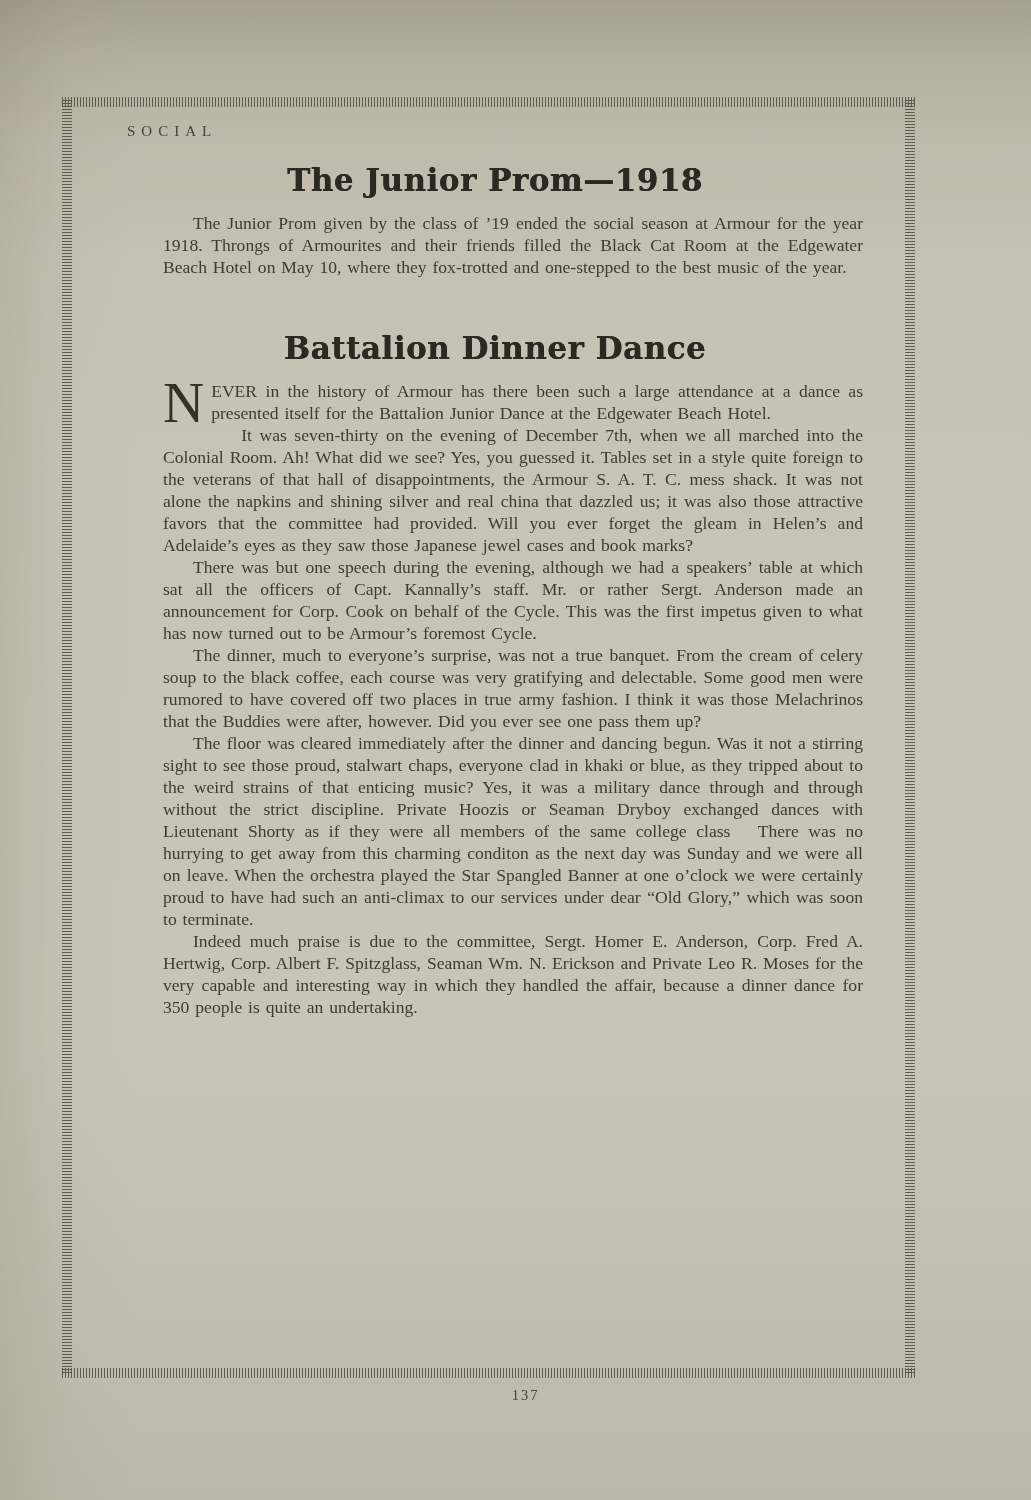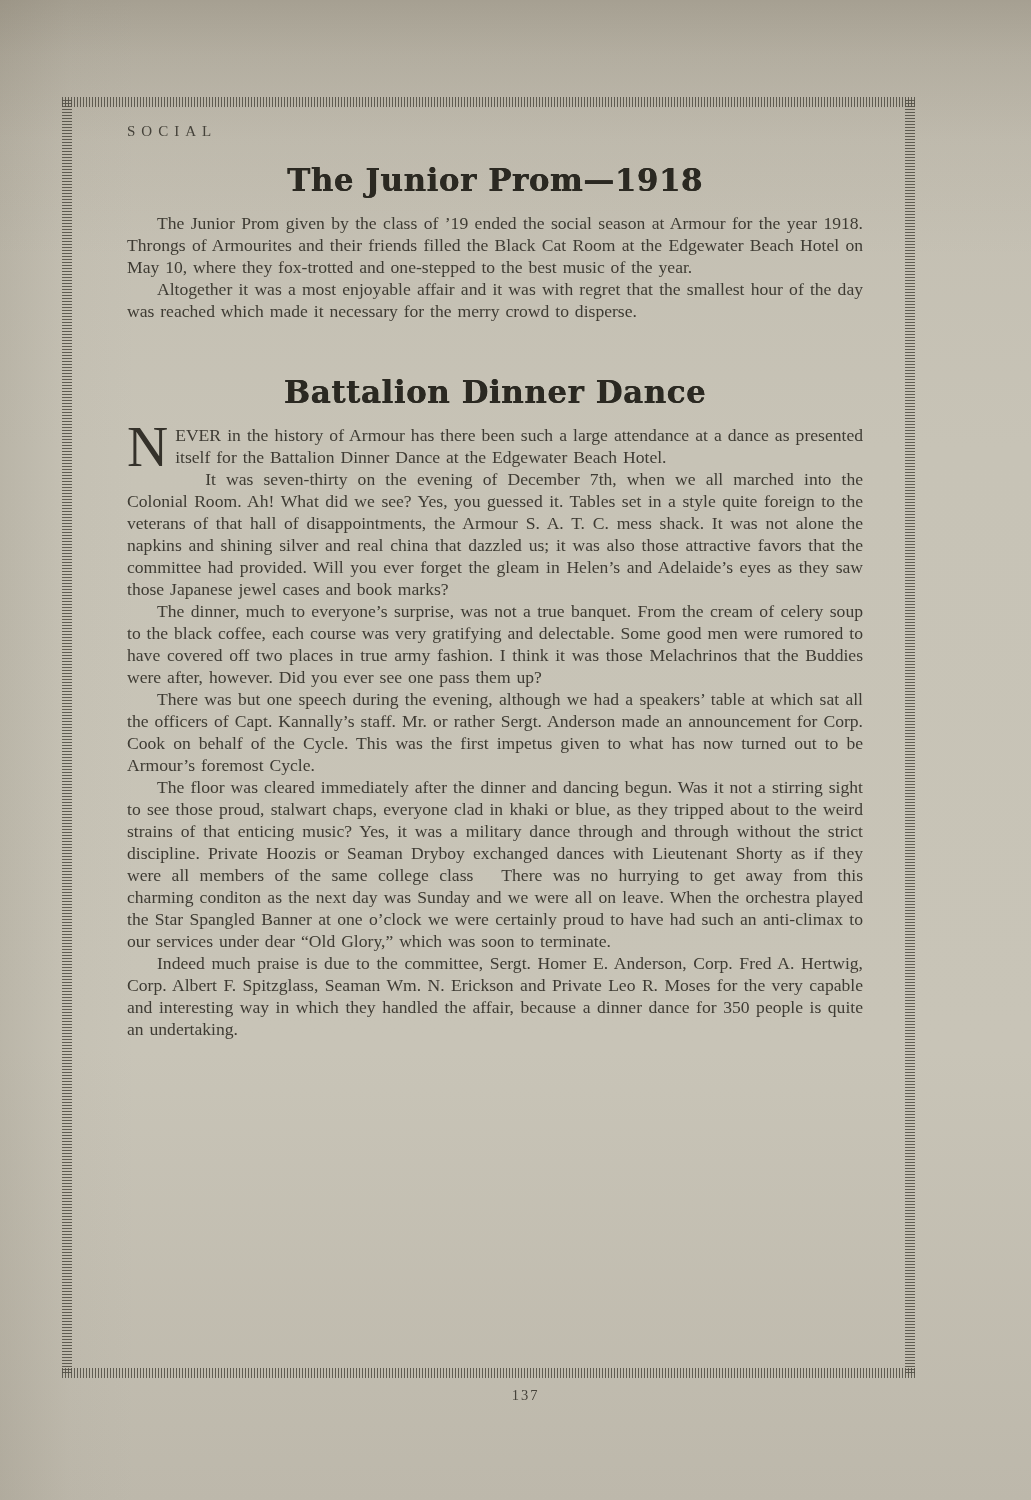--- a/index.html
+++ b/index.html
@@ -45,21 +45,21 @@
     font-family:"DejaVu Serif", serif;
     font-weight:bold;
     font-size:31px;
     letter-spacing:0.5px;
     color:#2b2922;
     transform:scaleY(1.04);
     text-shadow:0.4px 0 0 #2b2922;
   }
   .title-1{margin-top:22px;}
   .title-2{margin-top:52px;}
-  .body-block{margin-top:14px;}
+  .body-block{margin-top:14px;margin-left:36px;}
   .body-block p{
     margin:0;
     font-size:17.6px;
     line-height:22px;
     text-align:justify;
     word-spacing:1.5px;
     text-indent:30px;
     color:#3e3b33;
   }
   .body-block p.no-indent{text-indent:0;}
@@ -93,30 +93,29 @@
     <div class="edge v right"></div>
 
     <div class="content">
 
       <div class="running-head">SOCIAL</div>
 
       <div class="section-title title-1">The Junior Prom—1918</div>
 
       <div class="body-block">
         <p>The Junior Prom given by the class of ’19 ended the social season at Armour for the year 1918.  Throngs of Armourites and their friends filled the Black Cat Room at the Edgewater Beach Hotel on May 10, where they fox-trotted and one-stepped to the best music of the year.</p>
-        <p>Altogether it was a most enjoyable affair and it was with regret that the smallest hour of the day was reached which made it necessary for the merry crowd to disperse.</p>
       </div>
 
       <div class="section-title title-2">Battalion Dinner Dance</div>
 
       <div class="body-block">
-        <p class="no-indent"><span class="dropcap">N</span><span>EVER in the history of Armour has there been such a large attendance at a dance as presented itself for the Battalion Dinner Dance at the Edgewater Beach Hotel.</span></p>
+        <p class="no-indent"><span class="dropcap">N</span><span>EVER in the history of Armour has there been such a large attendance at a dance as presented itself for the Battalion Junior Dance at the Edgewater Beach Hotel.</span></p>
         <p>It was seven-thirty on the evening of December 7th, when we all marched into the Colonial Room.  Ah!  What did we see?  Yes, you guessed it.  Tables set in a style quite foreign to the veterans of that hall of disappointments, the Armour S. A. T. C. mess shack.  It was not alone the napkins and shining silver and real china that dazzled us; it was also those attractive favors that the committee had provided.  Will you ever forget the gleam in Helen’s and Adelaide’s eyes as they saw those Japanese jewel cases and book marks?</p>
+        <p>There was but one speech during the evening, although we had a speakers’ table at which sat all the officers of Capt. Kannally’s staff.  Mr. or rather Sergt. Anderson made an announcement for Corp. Cook on behalf of the Cycle.  This was the first impetus given to what has now turned out to be Armour’s foremost Cycle.</p>
         <p>The dinner, much to everyone’s surprise, was not a true banquet.  From the cream of celery soup to the black coffee, each course was very gratifying and delectable.  Some good men were rumored to have covered off two places in true army fashion.  I think it was those Melachrinos that the Buddies were after, however.  Did you ever see one pass them up?</p>
-        <p>There was but one speech during the evening, although we had a speakers’ table at which sat all the officers of Capt. Kannally’s staff.  Mr. or rather Sergt. Anderson made an announcement for Corp. Cook on behalf of the Cycle.  This was the first impetus given to what has now turned out to be Armour’s foremost Cycle.</p>
         <p>The floor was cleared immediately after the dinner and dancing begun.  Was it not a stirring sight to see those proud, stalwart chaps, everyone clad in khaki or blue, as they tripped about to the weird strains of that enticing music?  Yes, it was a military dance through and through without the strict discipline.  Private Hoozis or Seaman Dryboy exchanged dances with Lieutenant Shorty as if they were all members of the same college class  There was no hurrying to get away from this charming conditon as the next day was Sunday and we were all on leave.  When the orchestra played the Star Spangled Banner at one o’clock we were certainly proud to have had such an anti-climax to our services under dear “Old Glory,” which was soon to terminate.</p>
         <p>Indeed much praise is due to the committee, Sergt. Homer E. Anderson, Corp. Fred A. Hertwig, Corp. Albert F. Spitzglass, Seaman Wm. N. Erickson and Private Leo R. Moses for the very capable and interesting way in which they handled the affair, because a dinner dance for 350 people is quite an undertaking.</p>
       </div>
 
     </div>
   </div>
 
   <div class="page-number">137</div>
 
 </div>

